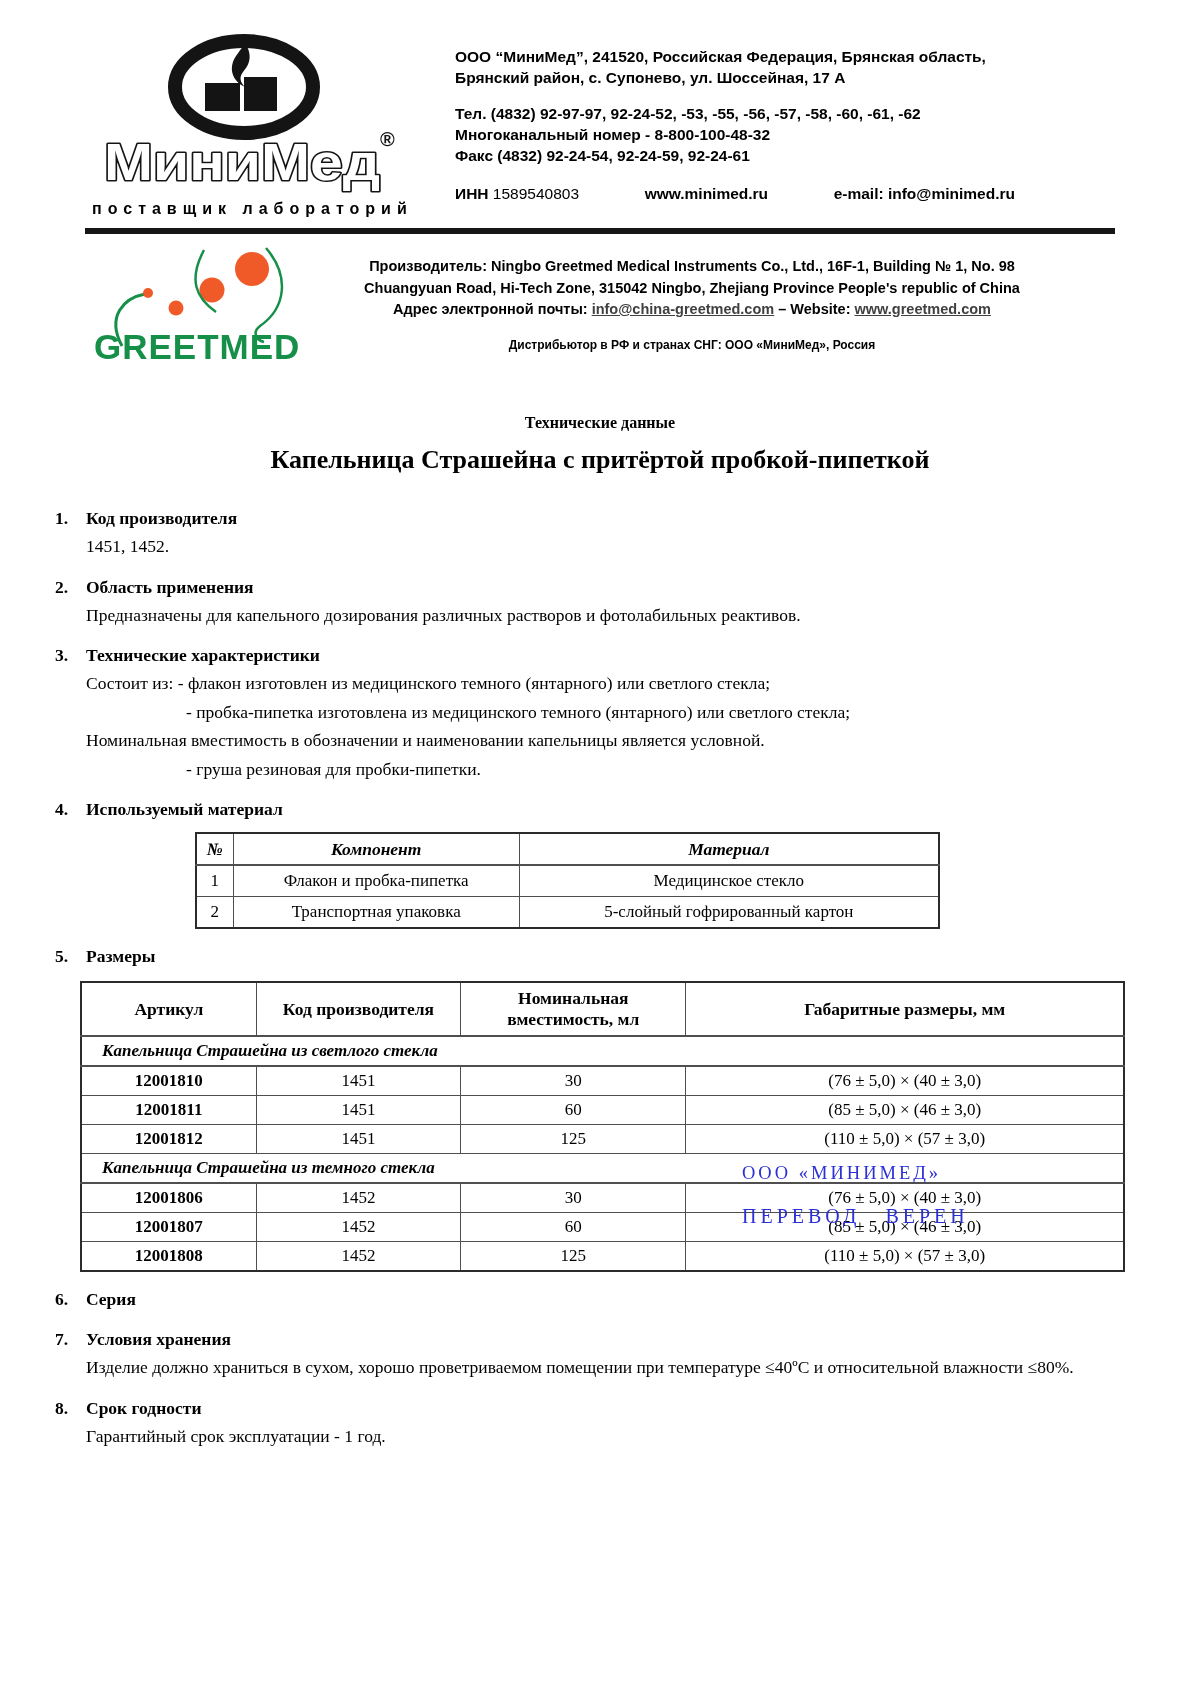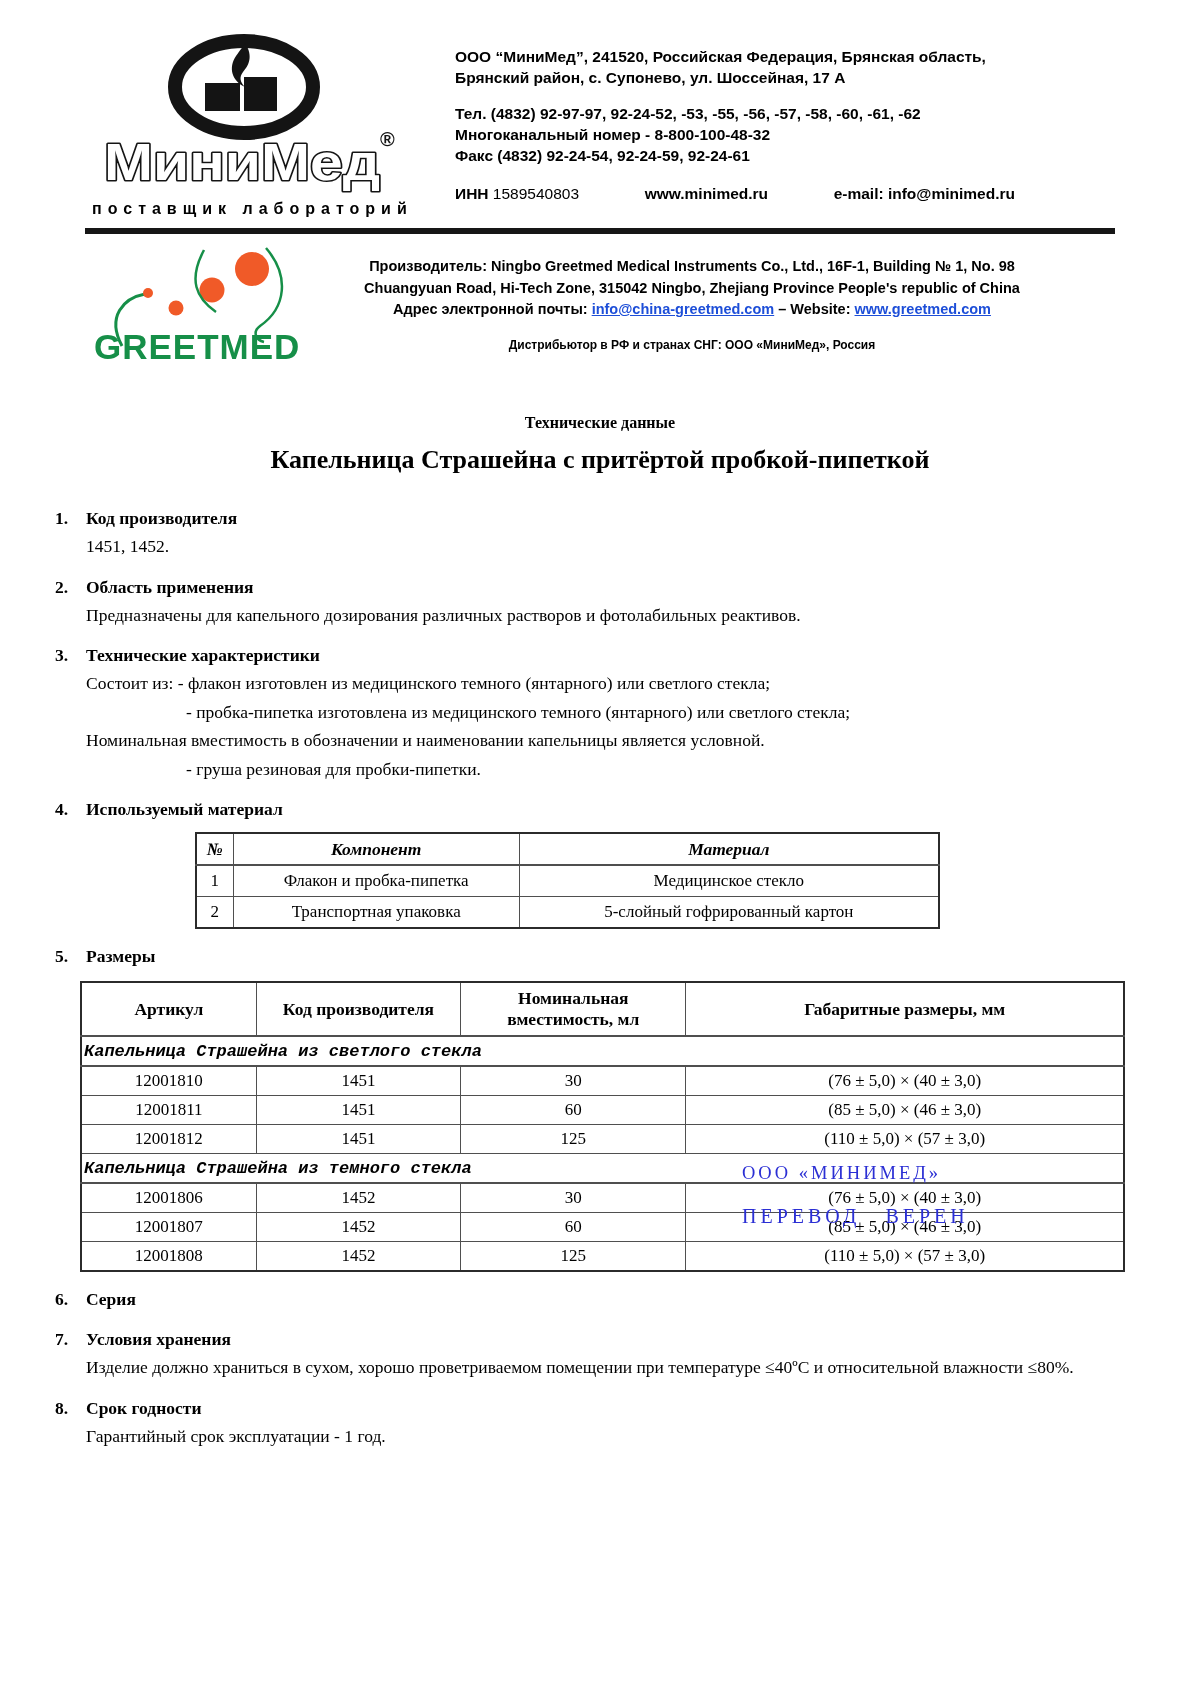--- a/index.html
+++ b/index.html
@@ -32,21 +32,21 @@
   
   .separator{height:6px;background:#161616;margin:10px 85px 0 85px;}
   
   .greetmed-row{display:flex;padding:12px 90px 0 92px;}
   .greetmed-logo{width:230px;flex:none;}
   .mfr-block{
     margin-left:25px;width:690px;text-align:center;padding-top:10px;
     font-family:"Liberation Sans",sans-serif;font-weight:bold;
     font-size:14.5px;line-height:21.5px;
   }
-  .doc-link{color:#1d4ed8;text-decoration:underline;cursor:pointer;}
+  .doc-link{color:#404040;text-decoration:underline;cursor:pointer;}
   .distributor{margin-top:14px;font-size:12px;}
   .greetmed-text{fill:#168f48;font-family:"Liberation Sans",sans-serif;font-weight:bold;font-size:35px;letter-spacing:1px;}
   
   .doc-title{text-align:center;font-weight:bold;font-size:16px;margin:44px 0 0 0;}
   .doc-subtitle{text-align:center;font-weight:bold;font-size:26px;margin:13px 0 0 0;}
   
   .body-content{margin:30px 85px 0 55px;font-size:17.5px;}
   .sec-head{display:flex;font-weight:bold;margin-top:14px;line-height:26px;}
   .sec-num{width:31px;flex:none;}
   .sec-body{margin-left:31px;line-height:26.5px;margin-top:2px;}
@@ -55,25 +55,24 @@
   
   table{border-collapse:collapse;font-size:17px;}
   .materials-table{margin:10px 0 4px 140px;width:745px;text-align:center;border:2px solid #2b2b2b;}
   .materials-table th,.materials-table td{border:1px solid #4f4f4f;padding:3px 4px;height:24px;}
   .materials-table th{font-weight:bold;font-style:italic;font-size:17.5px;border-bottom:2px solid #4f4f4f;}
   .sizes-table{margin:12px 0 6px 25px;width:1045px;text-align:center;border:2px solid #2b2b2b;}
   .sizes-table th,.sizes-table td{border:1px solid #4f4f4f;padding:2px 6px;}
   .sizes-table th{font-weight:bold;height:48px;font-size:17.5px;border-bottom:2px solid #4f4f4f;}
   .sizes-table td{height:24px;}
   .group-row td{
-    text-align:left;font-weight:bold;font-style:italic;padding-left:2px;
+    text-align:left;font-weight:bold;font-style:italic;padding-left:20px;
     border-bottom:2px solid #4f4f4f;
-    font-family:Liberation Mono, monospace;
-  }
-  .art-cell{font-weight:normal;}
+  }
+  .art-cell{font-weight:bold;}
   
   .stamp{
     position:absolute;left:742px;top:1163px;color:#2b2fd4;
     font-family:"Liberation Serif",serif;font-weight:normal;white-space:nowrap;
   }
   .stamp-line1{font-size:18.5px;letter-spacing:3px;}
   .stamp-line2{font-size:20px;letter-spacing:4px;word-spacing:16px;margin-top:21px;}
 </style>
 </head>
 <body>

